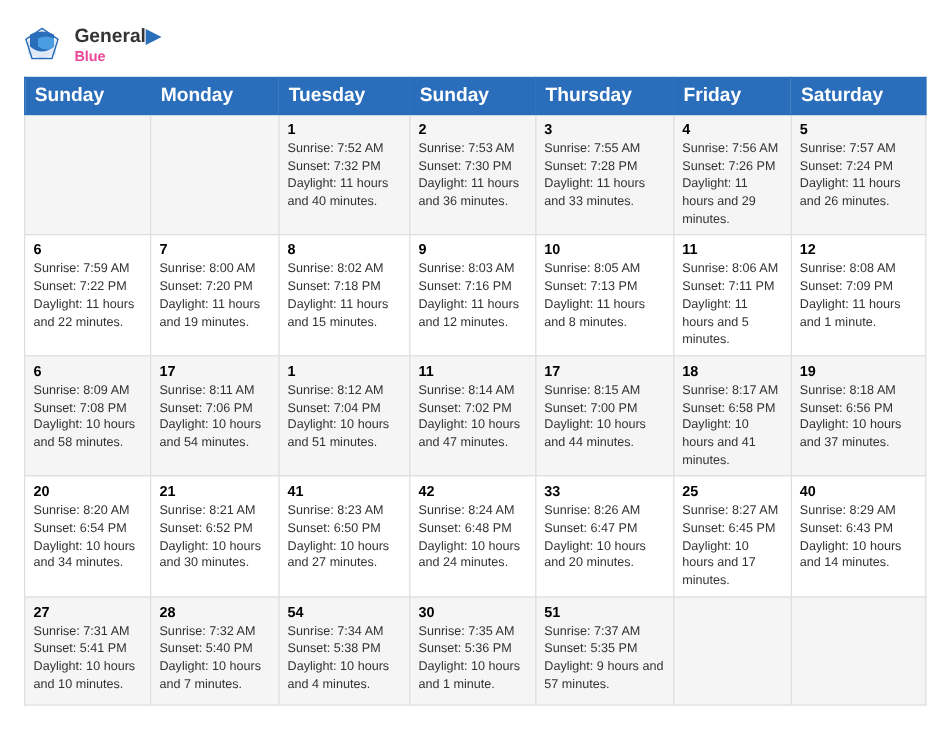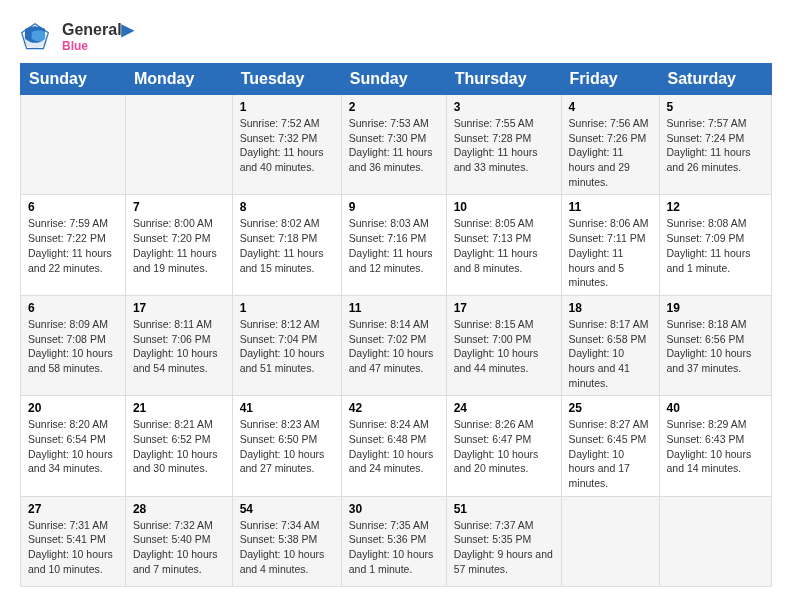--- a/index.html
+++ b/index.html
@@ -209,21 +209,21 @@
         </td>
         <td>
           <span class="day-number">41</span>
           <div class="day-info">Sunrise: 8:23 AM<br>Sunset: 6:50 PM<br>Daylight: 10 hours and 27 minutes.</div>
         </td>
         <td>
           <span class="day-number">42</span>
           <div class="day-info">Sunrise: 8:24 AM<br>Sunset: 6:48 PM<br>Daylight: 10 hours and 24 minutes.</div>
         </td>
         <td>
-          <span class="day-number">24</span>
+          <span class="day-number">33</span>
           <div class="day-info">Sunrise: 8:26 AM<br>Sunset: 6:47 PM<br>Daylight: 10 hours and 20 minutes.</div>
         </td>
         <td>
           <span class="day-number">25</span>
           <div class="day-info">Sunrise: 8:27 AM<br>Sunset: 6:45 PM<br>Daylight: 10 hours and 17 minutes.</div>
         </td>
         <td>
           <span class="day-number">40</span>
           <div class="day-info">Sunrise: 8:29 AM<br>Sunset: 6:43 PM<br>Daylight: 10 hours and 14 minutes.</div>
         </td>

